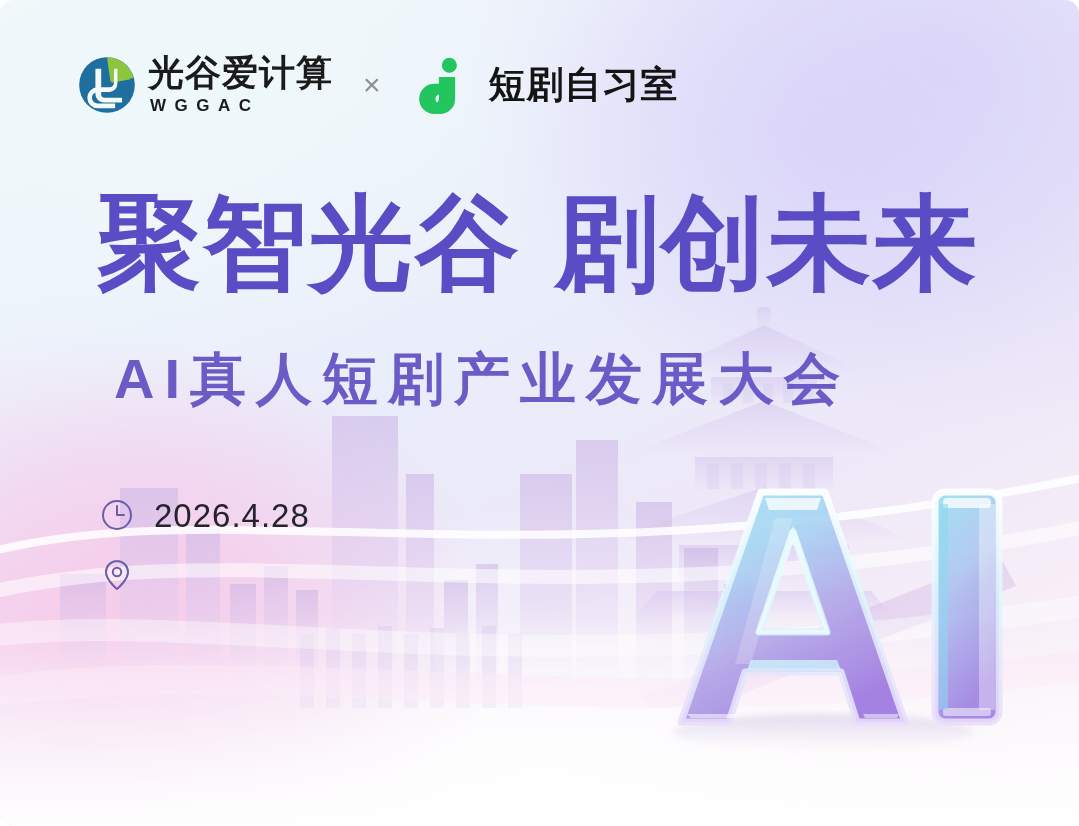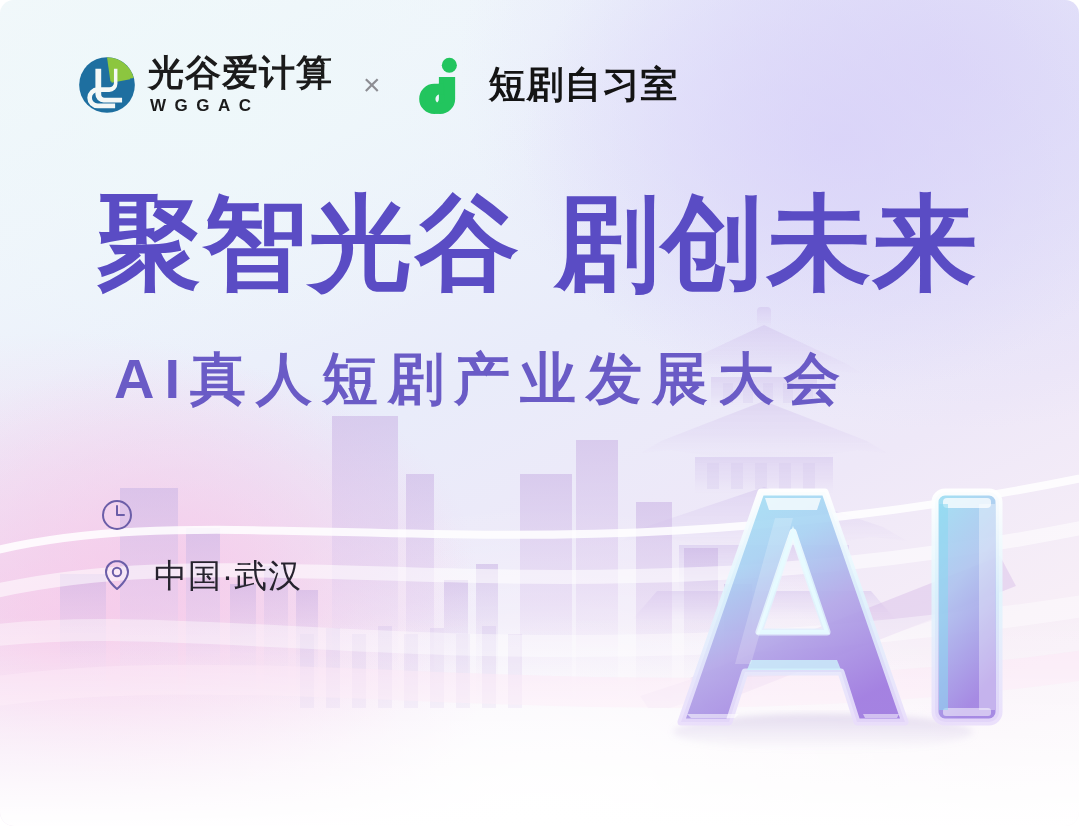--- a/index.html
+++ b/index.html
@@ -218,27 +218,27 @@
   </div>
 
   <div class="subhead">AI真人短剧产业发展大会</div>
 
   <div class="meta">
     <div class="meta-row">
       <svg class="meta-ico" viewBox="0 0 34 34">
         <circle cx="17" cy="17" r="14" fill="none" stroke="#6b5ea8" stroke-width="2"></circle>
         <path d="M17 8 V17 H24" fill="none" stroke="#6b5ea8" stroke-width="2" stroke-linecap="round" stroke-linejoin="round"></path>
       </svg>
+      <span class="meta-text">2026.4.28</span>
     </div>
     <div class="meta-row">
       <svg class="meta-ico" viewBox="0 0 34 34">
         <path d="M17 3 C10.9 3 6 7.9 6 14 C6 22 17 31 17 31 C17 31 28 22 28 14 C28 7.9 23.1 3 17 3 Z" fill="none" stroke="#6b5ea8" stroke-width="2" stroke-linejoin="round"></path>
         <circle cx="17" cy="14" r="4.2" fill="none" stroke="#6b5ea8" stroke-width="2"></circle>
       </svg>
-      <span class="meta-text">中国·武汉</span>
     </div>
   </div>
 
   <svg class="ai-art" viewBox="0 0 400 300">
     <defs>
       <linearGradient id="aiFill" x1="0.1" y1="0" x2="0.6" y2="1">
         <stop offset="0%" stop-color="#a7e7f5" stop-opacity=".95"></stop>
         <stop offset="32%" stop-color="#a9d3f3" stop-opacity=".92"></stop>
         <stop offset="62%" stop-color="#b3a7e8" stop-opacity=".92"></stop>
         <stop offset="100%" stop-color="#a07ce0" stop-opacity=".95"></stop>

